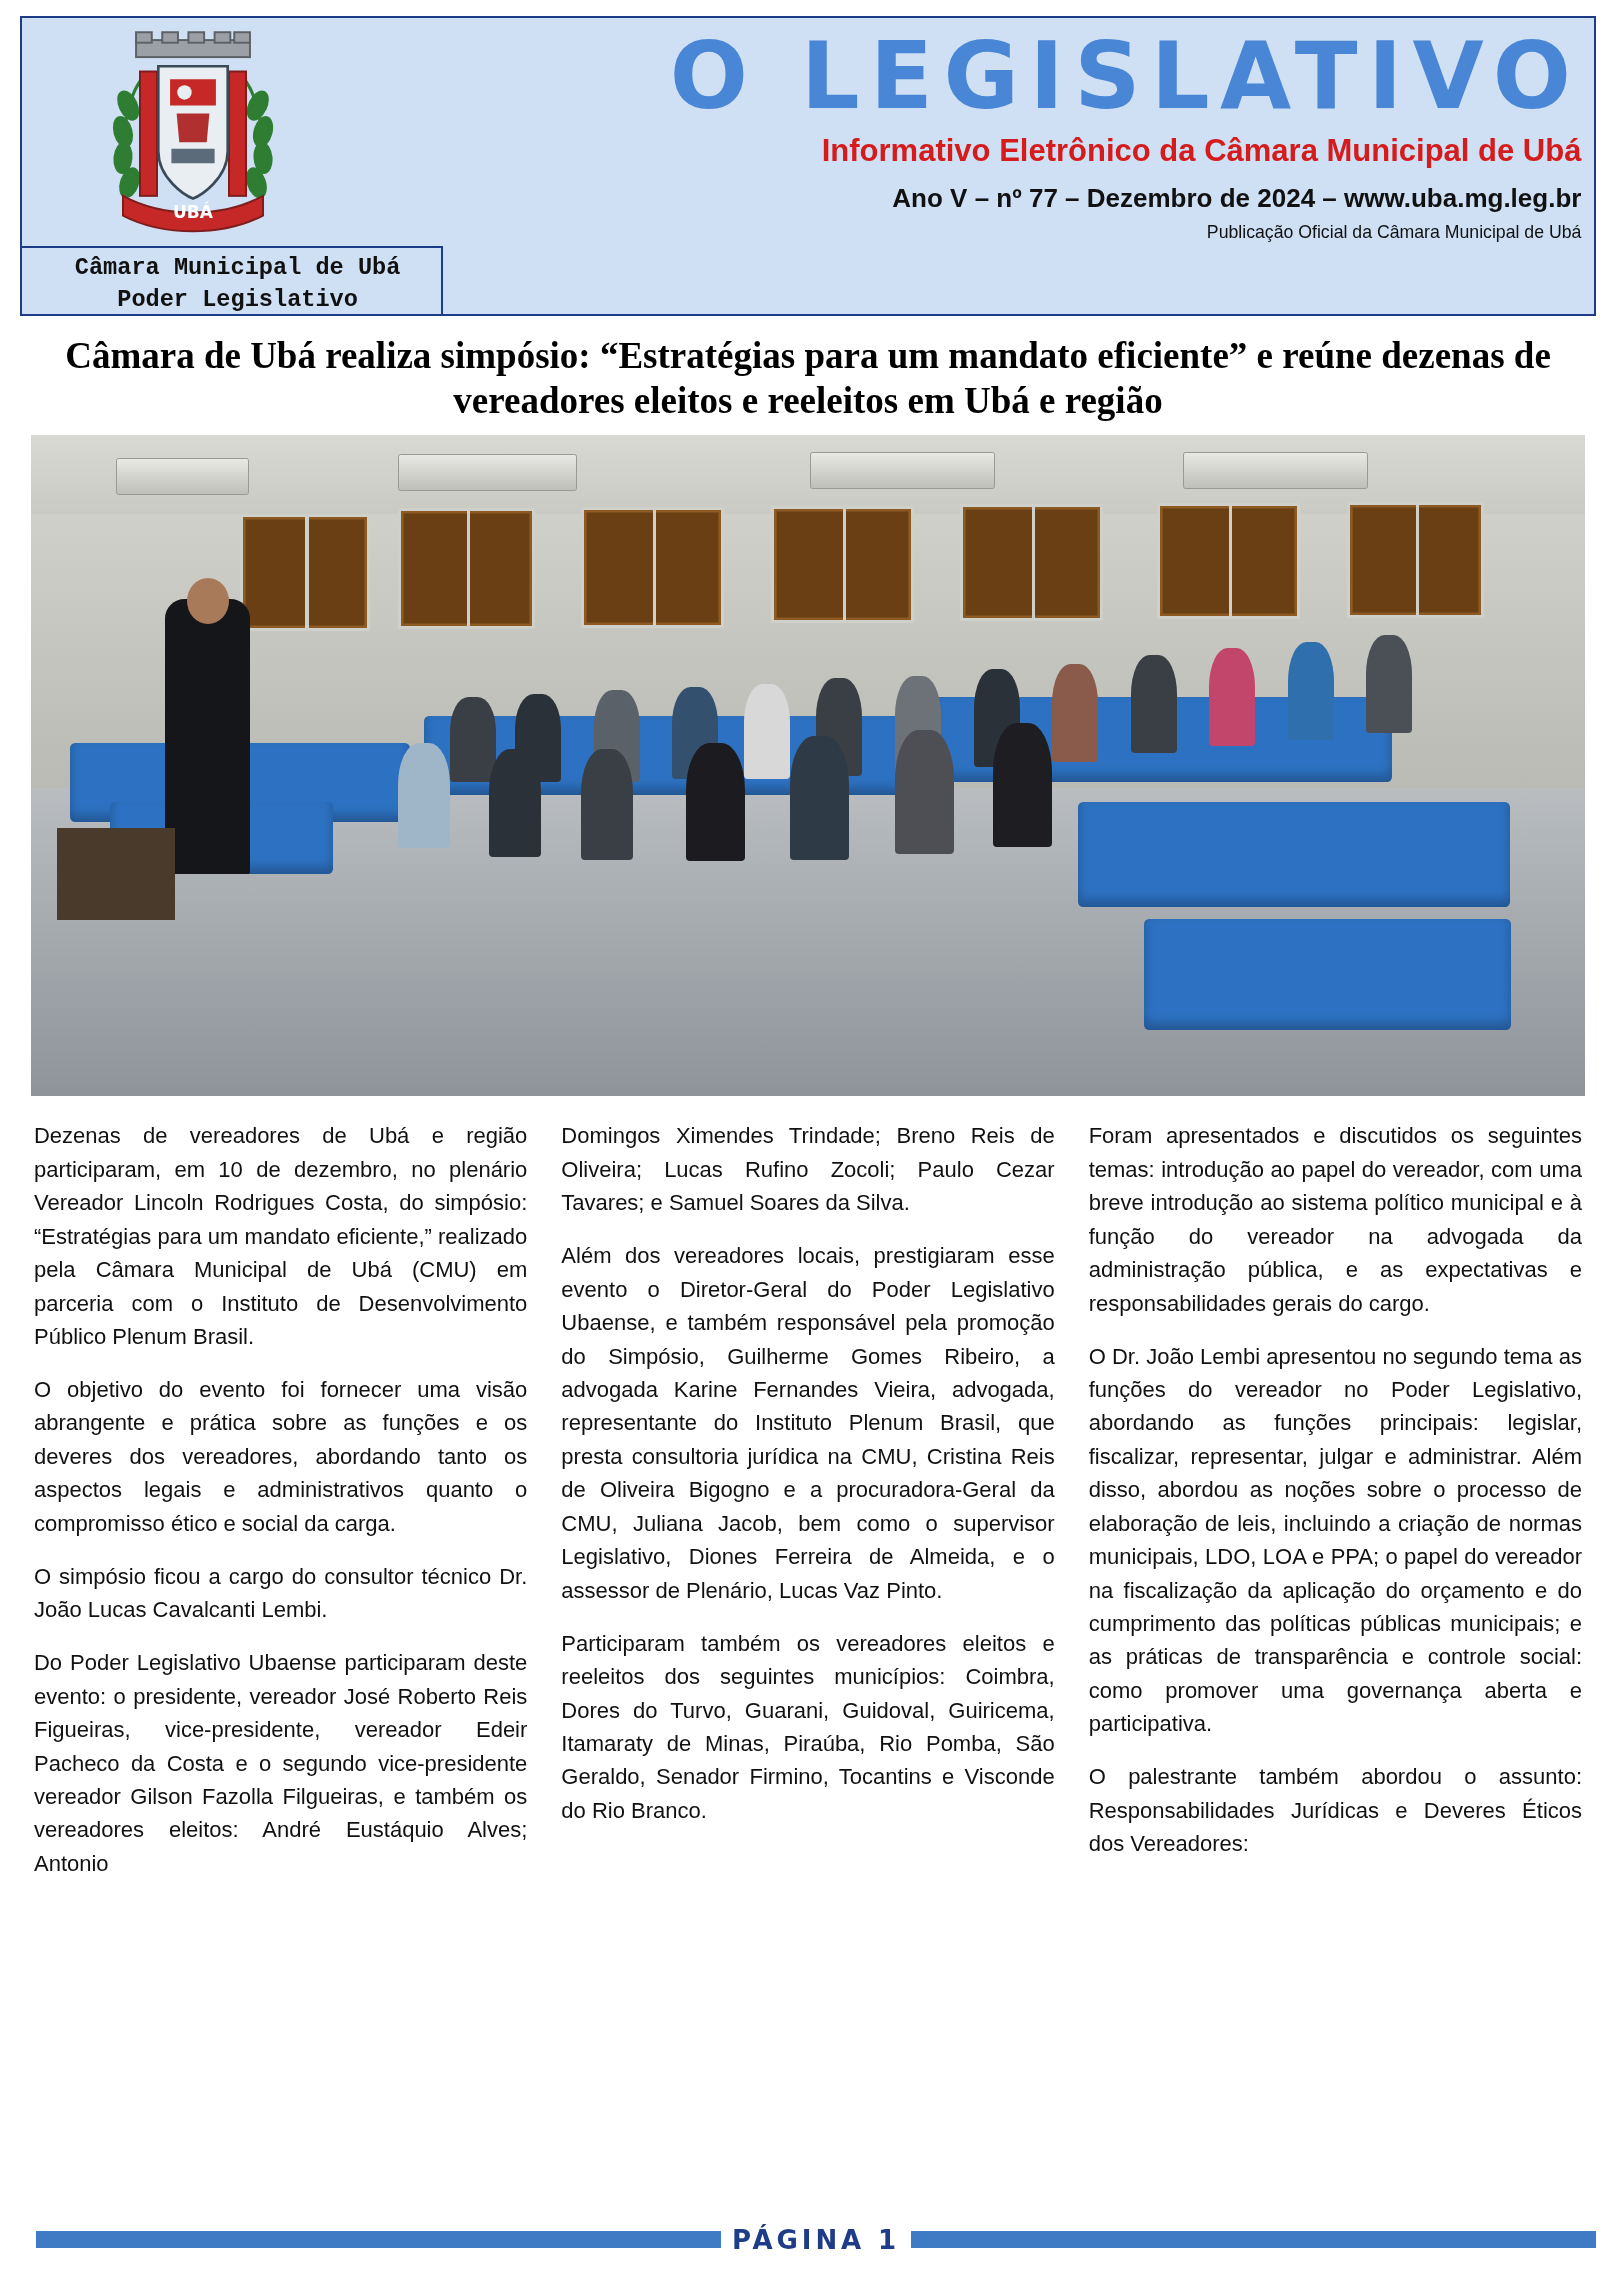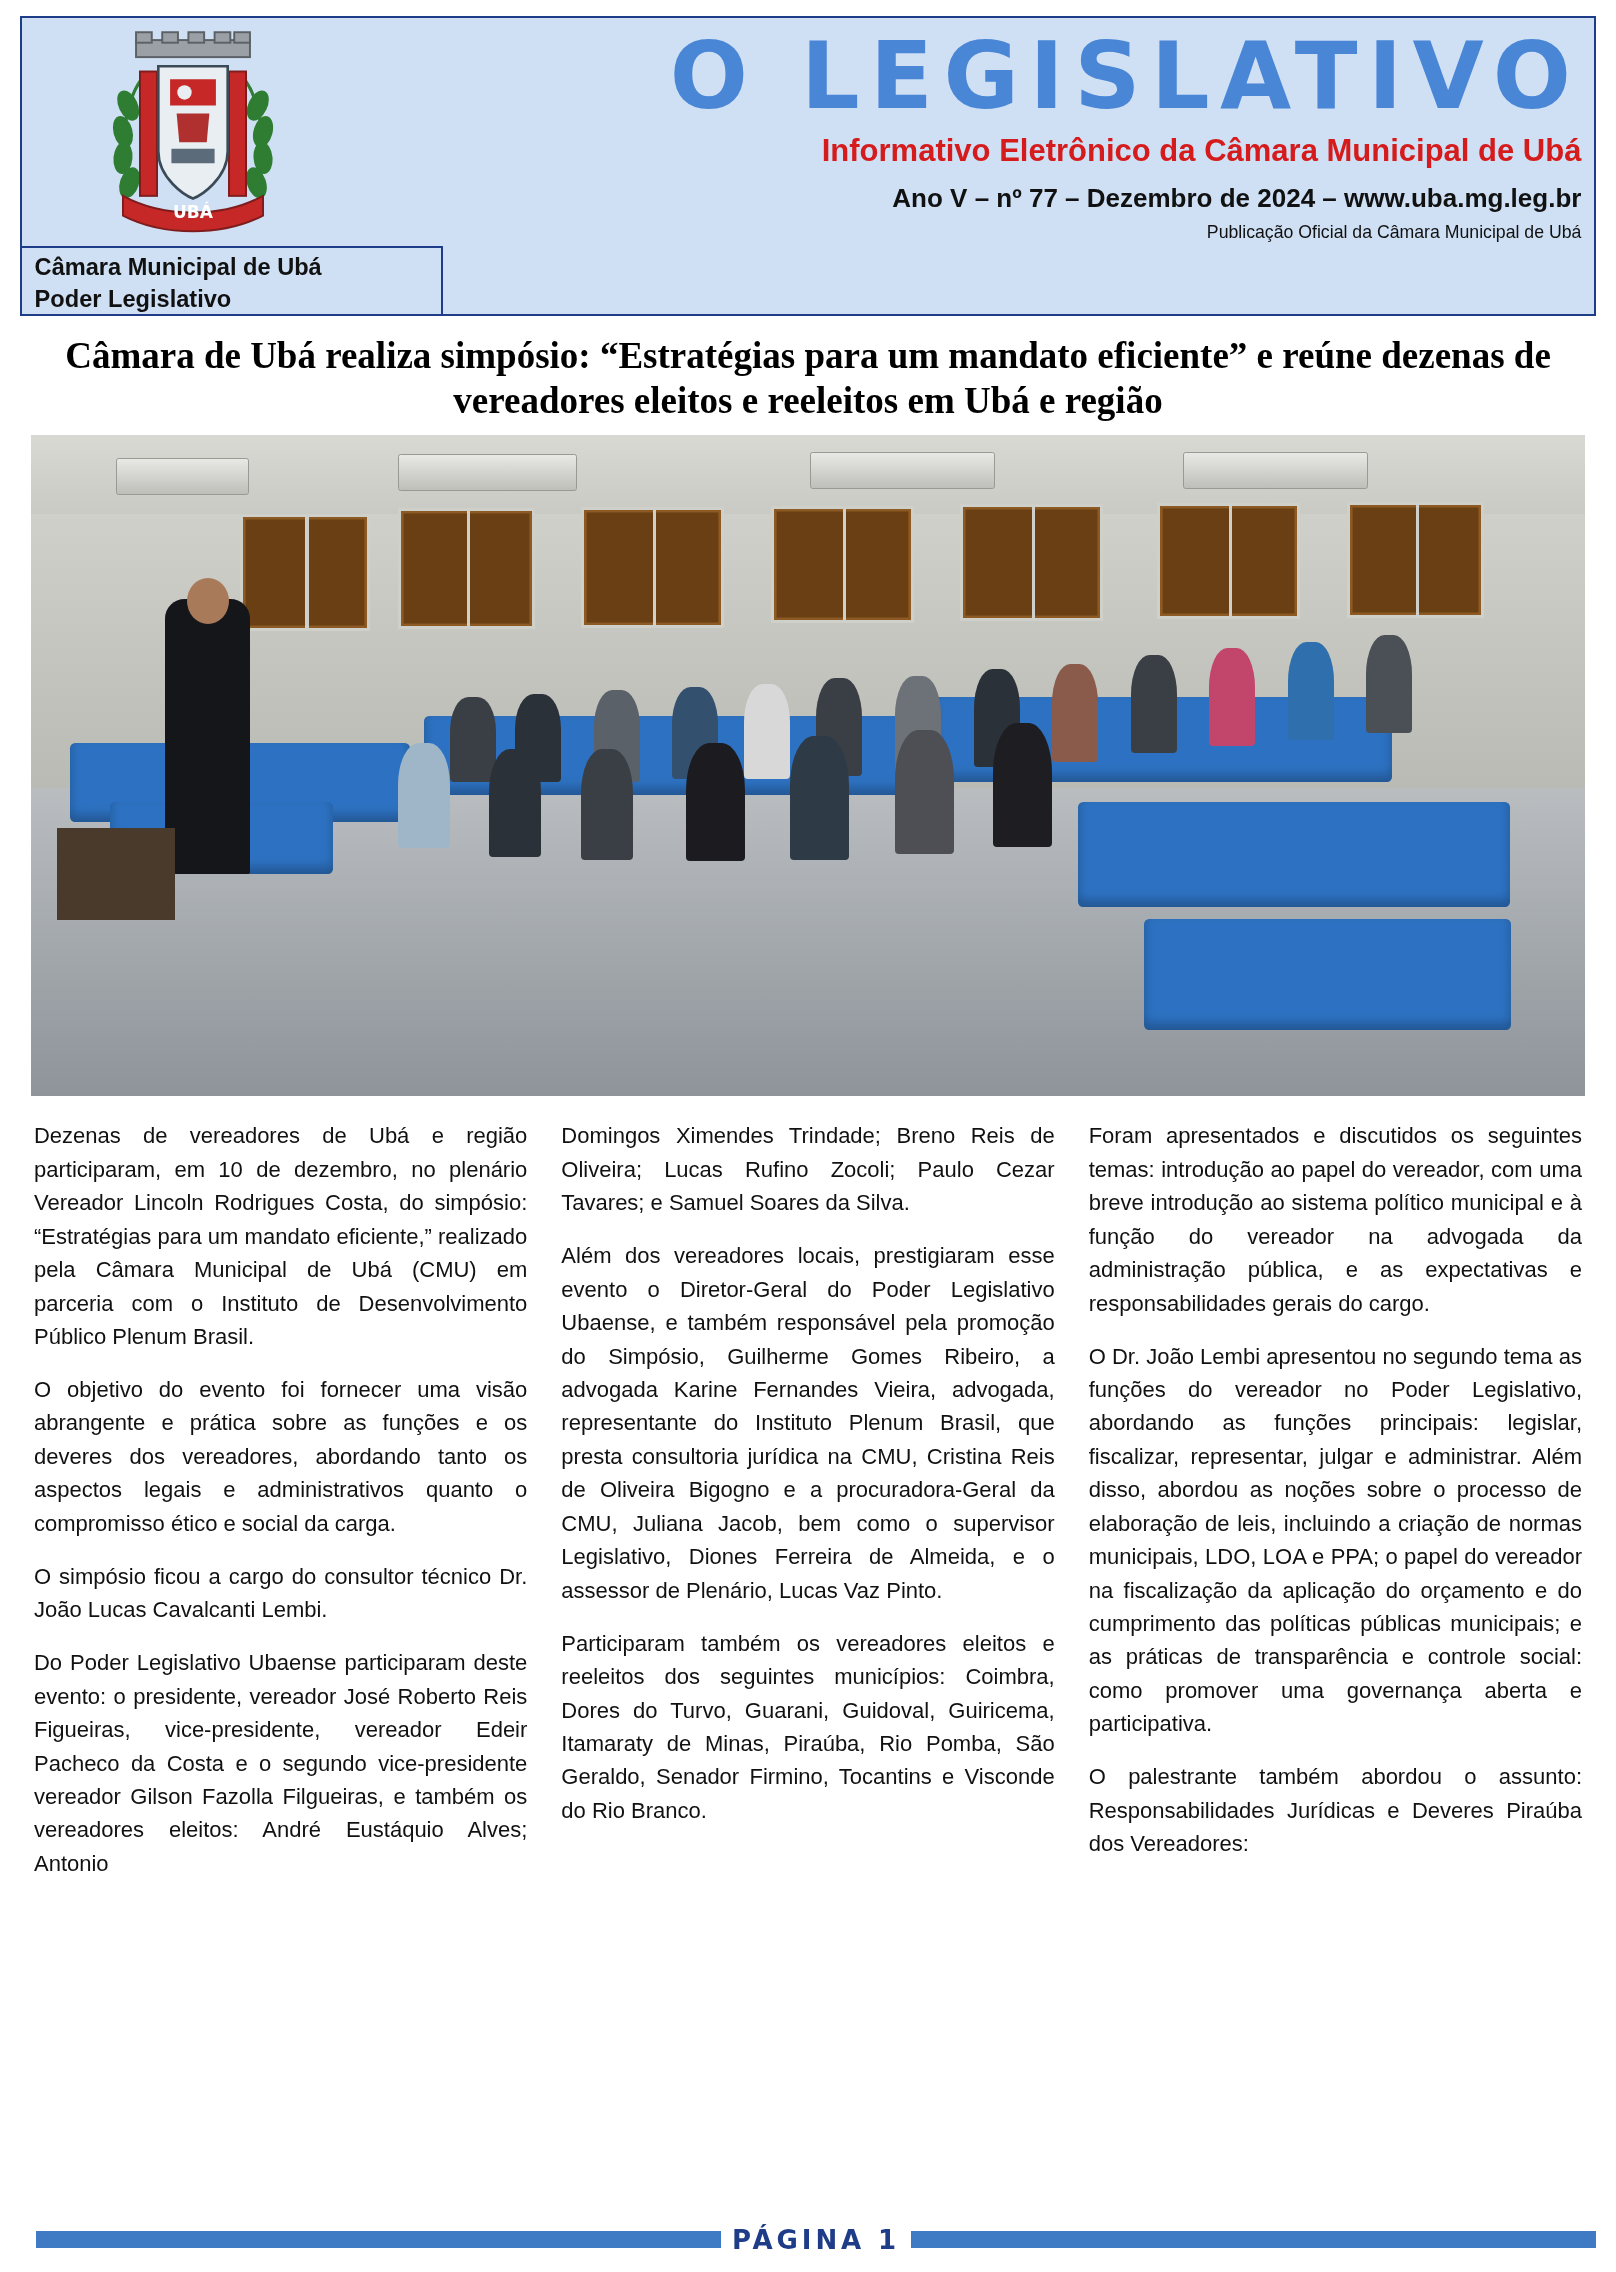--- a/index.html
+++ b/index.html
@@ -70,24 +70,26 @@
   .mast-title .line4 {
     font-size: 17.7px;
     color: #111111;
     margin-top: 7.9px;
   }
   .mast-left-text {
     position: absolute;
     left: 13px;
     top: 234px;
     width: 406px;
+    text-align: center;
     font-size: 23.6px;
     font-weight: bold;
     color: #111111;
     line-height: 1.35;
+    font-family: Liberation Mono, monospace;
   }
   .mast-divider {
     position: absolute;
     left: 0;
     right: 0;
     top: 228px;
     height: 2px;
     background: #1f3c88;
     width: 419px;
   }
@@ -311,21 +313,21 @@
 
     <div class="col">
       <p>Domingos Ximendes Trindade; Breno Reis de Oliveira; Lucas Rufino Zocoli; Paulo Cezar Tavares; e Samuel Soares da Silva.</p>
       <p>Além dos vereadores locais, prestigiaram esse evento o Diretor-Geral do Poder Legislativo Ubaense, e também responsável pela promoção do Simpósio, Guilherme Gomes Ribeiro, a advogada Karine Fernandes Vieira, advogada, representante do Instituto Plenum Brasil, que presta consultoria jurídica na CMU, Cristina Reis de Oliveira Bigogno e a procuradora-Geral da CMU, Juliana Jacob, bem como o supervisor Legislativo, Diones Ferreira de Almeida, e o assessor de Plenário, Lucas Vaz Pinto.</p>
       <p>Participaram também os vereadores eleitos e reeleitos dos seguintes municípios: Coimbra, Dores do Turvo, Guarani, Guidoval, Guiricema, Itamaraty de Minas, Piraúba, Rio Pomba, São Geraldo, Senador Firmino, Tocantins e Visconde do Rio Branco.</p>
     </div>
 
     <div class="col">
       <p>Foram apresentados e discutidos os seguintes temas: introdução ao papel do vereador, com uma breve introdução ao sistema político municipal e à função do vereador na advogada da administração pública, e as expectativas e responsabilidades gerais do cargo.</p>
       <p>O Dr. João Lembi apresentou no segundo tema as funções do vereador no Poder Legislativo, abordando as funções principais: legislar, fiscalizar, representar, julgar e administrar. Além disso, abordou as noções sobre o processo de elaboração de leis, incluindo a criação de normas municipais, LDO, LOA e PPA; o papel do vereador na fiscalização da aplicação do orçamento e do cumprimento das políticas públicas municipais; e as práticas de transparência e controle social: como promover uma governança aberta e participativa.</p>
-      <p>O palestrante também abordou o assunto: Responsabilidades Jurídicas e Deveres Piraúba dos Vereadores:</p>
+      <p>O palestrante também abordou o assunto: Responsabilidades Jurídicas e Deveres Éticos dos Vereadores:</p>
     </div>
 
   </div>
 
   <div class="footer">
     <div class="bar left"></div>
     <div class="page-num">PÁGINA 1</div>
     <div class="bar right"></div>
   </div>
 

